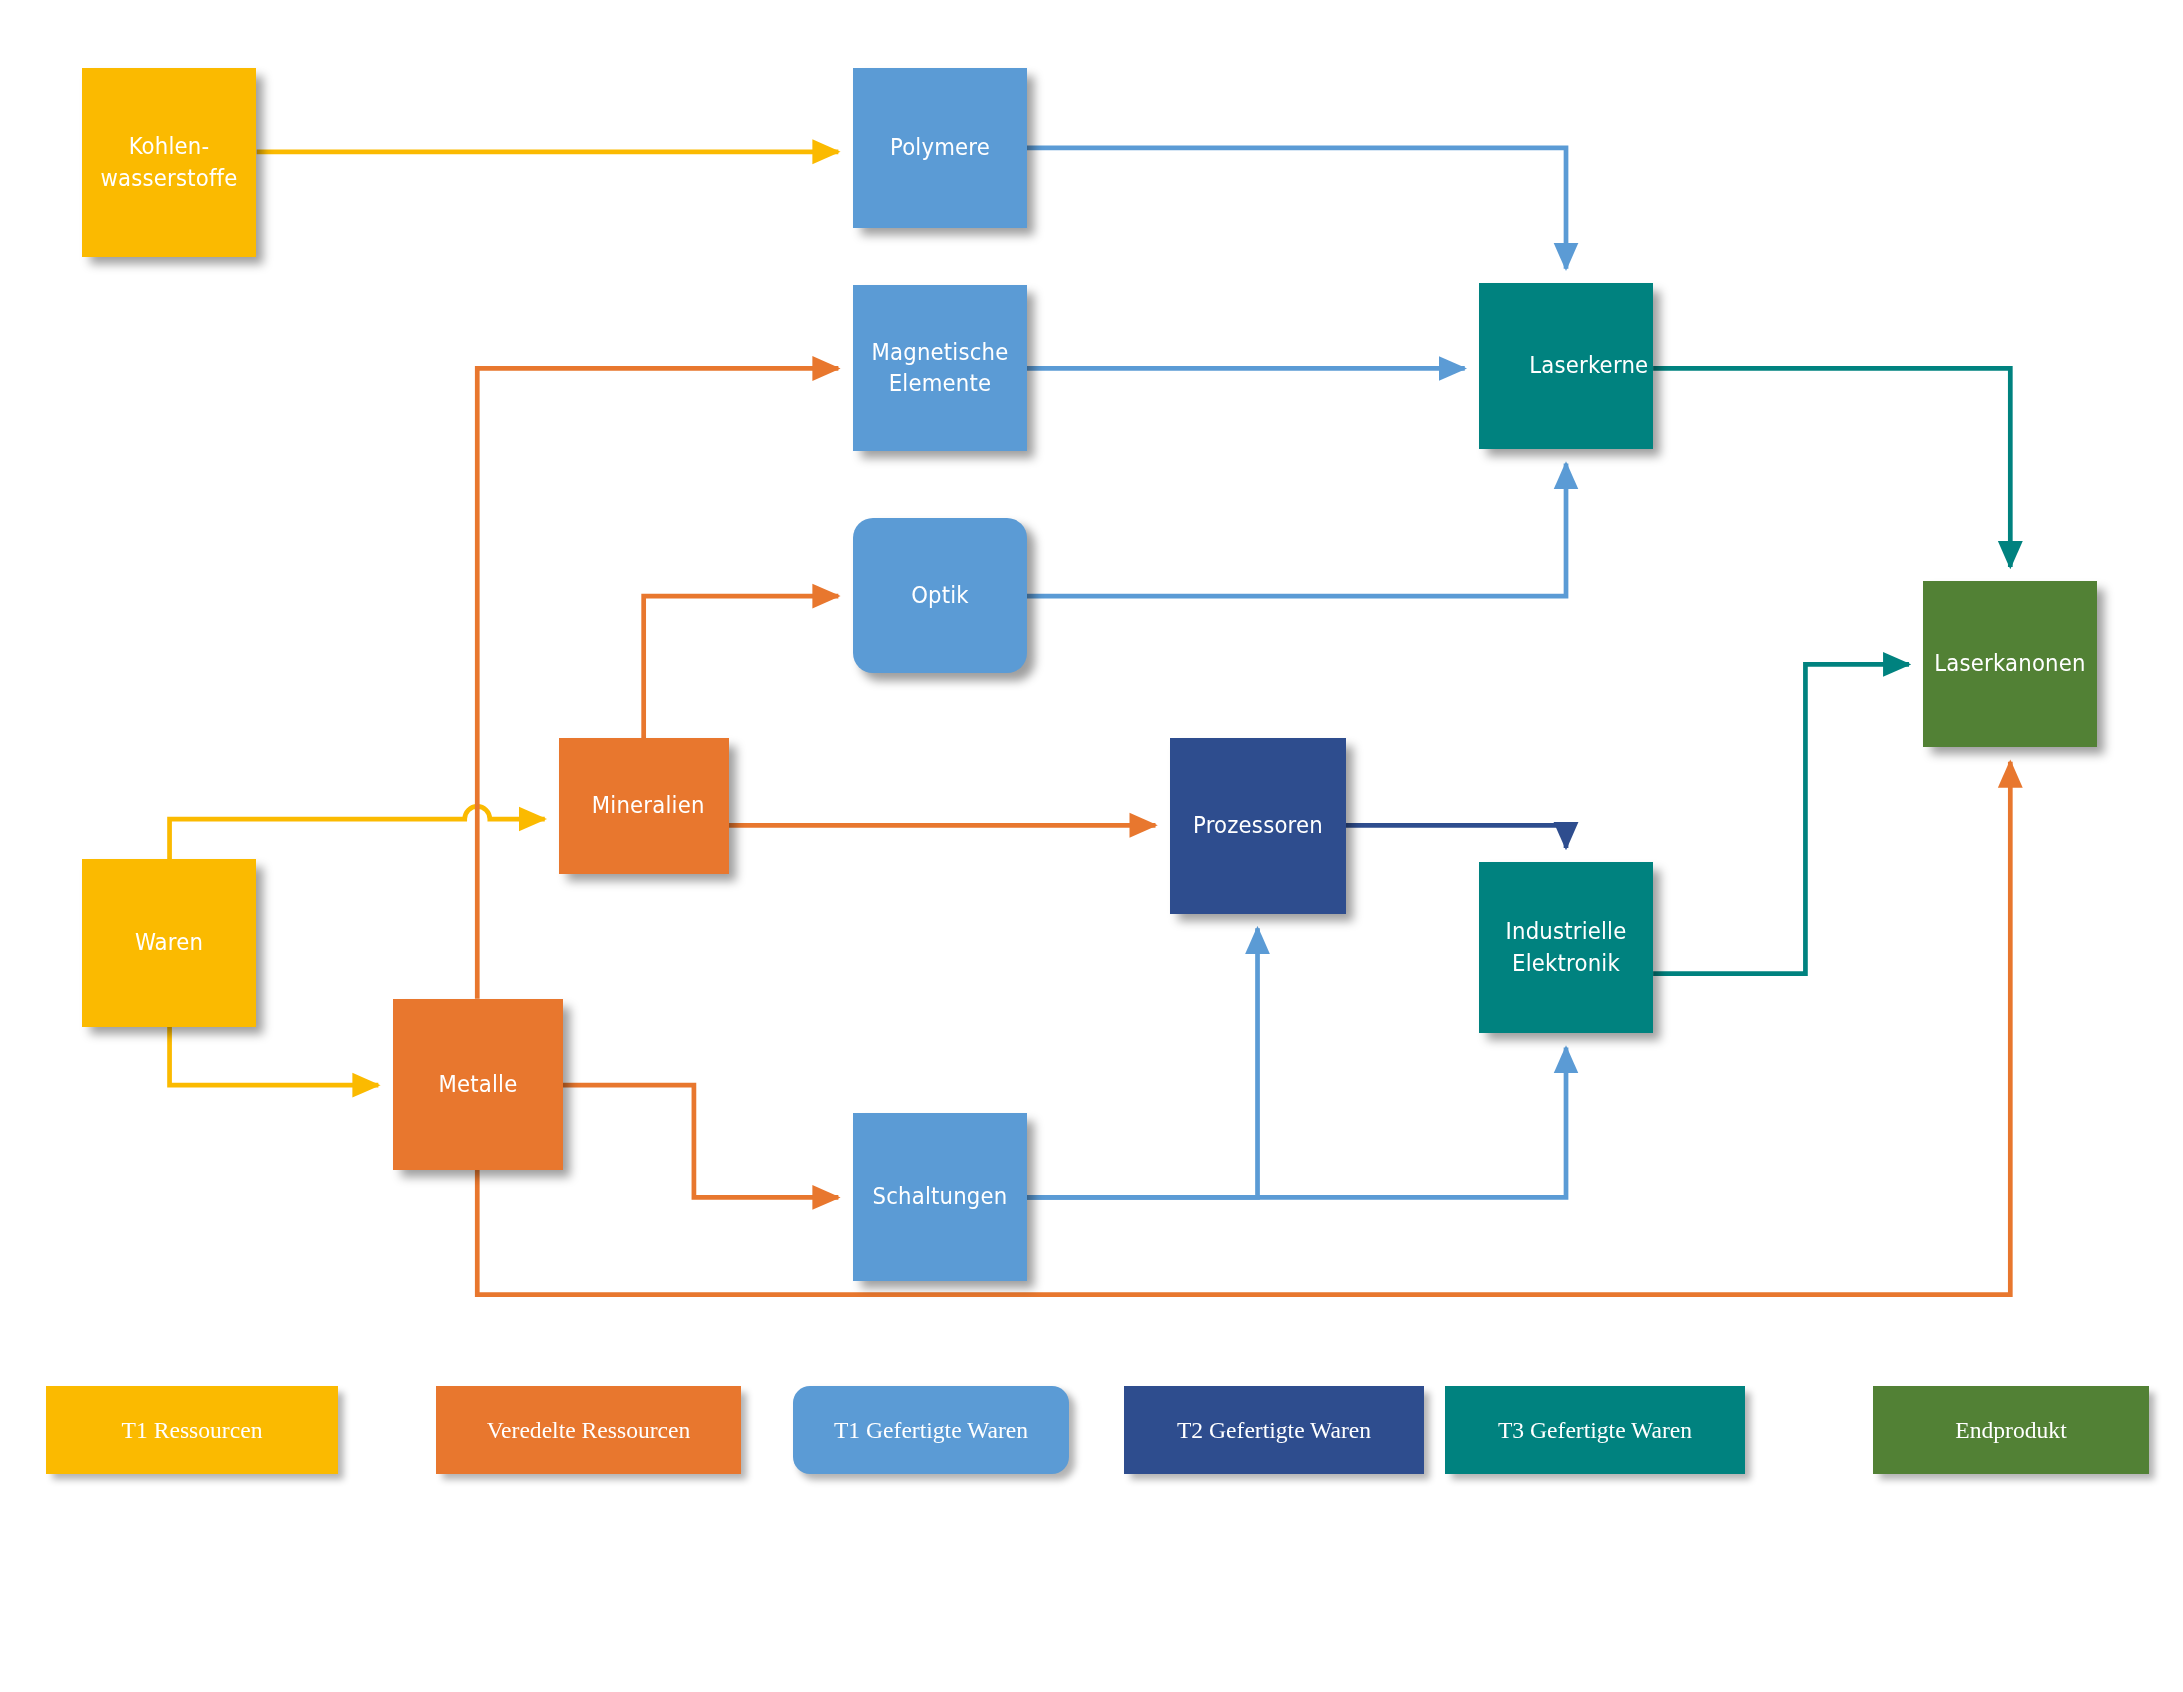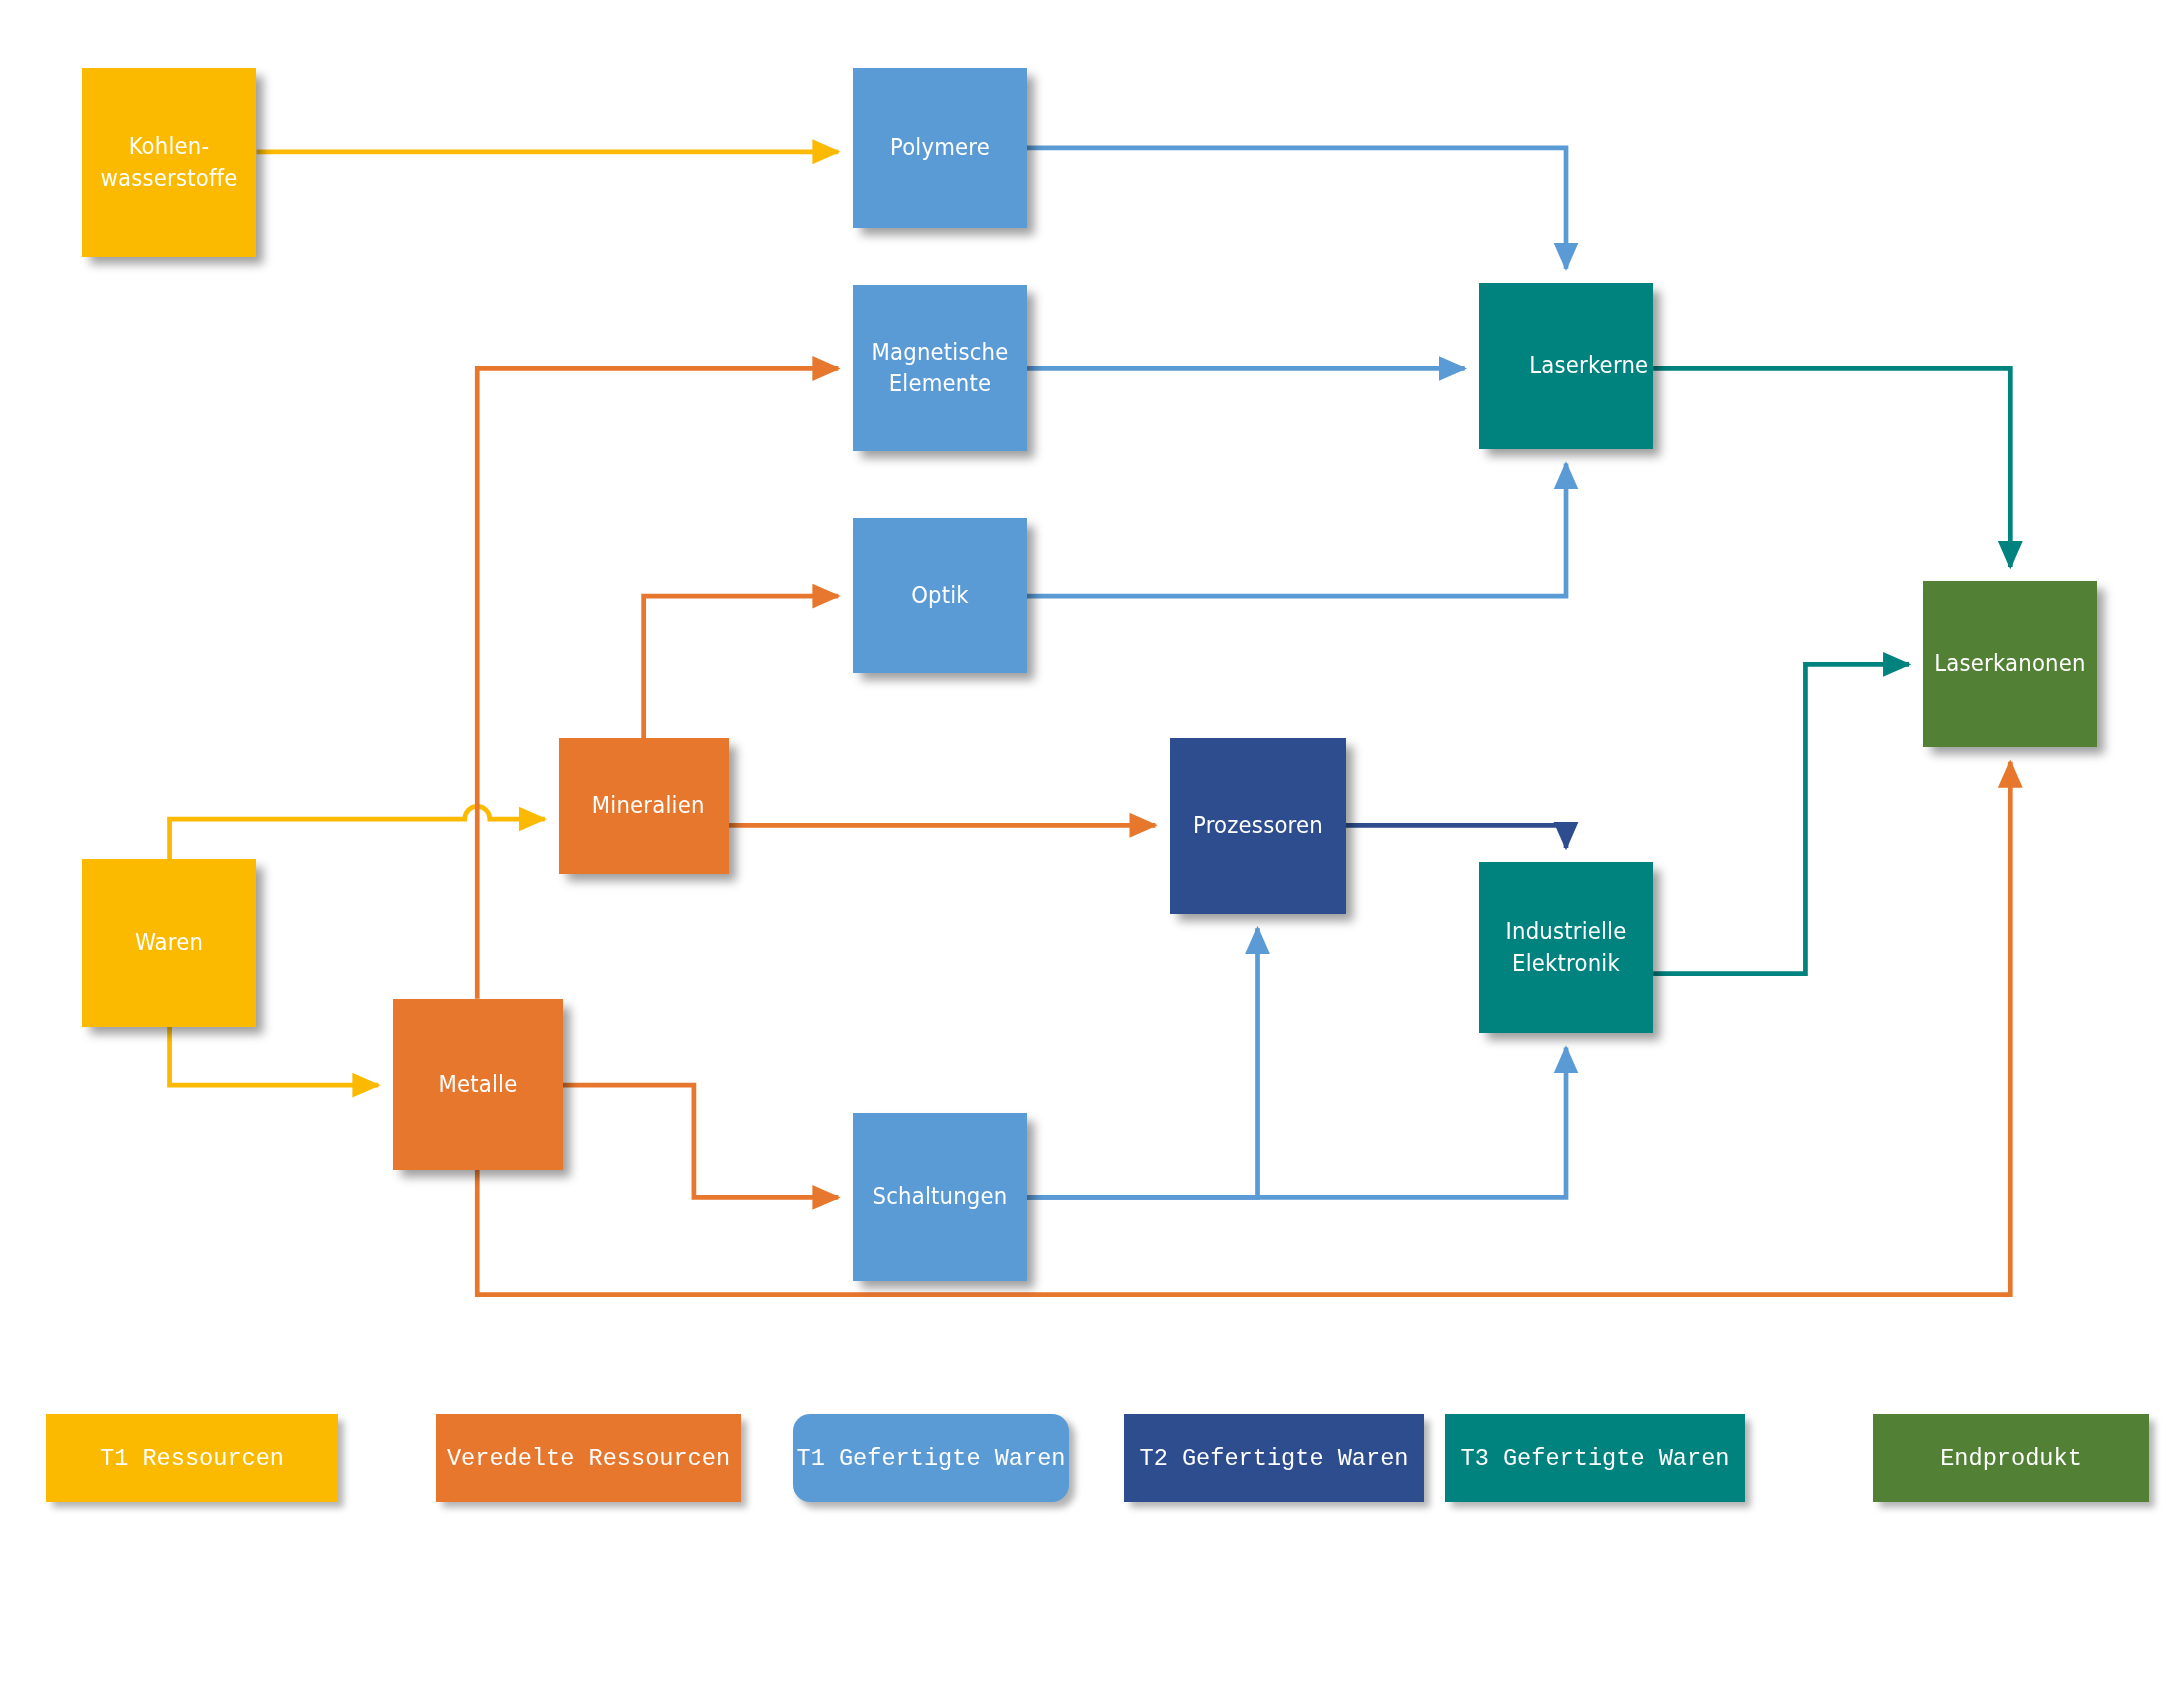--- a/index.html
+++ b/index.html
@@ -44,22 +44,21 @@
   .legend-item {
     position: absolute;
     height: 88px;
     display: flex;
     align-items: center;
     justify-content: center;
     color: #ffffff;
     font-size: 23.6px;
     box-shadow: 5.5px 5.5px 7px rgba(0,0,0,0.30);
     box-sizing: border-box;
-    font-family: Liberation Mono, monospace;
-    margin-top: 28px;
+    font-family: Liberation Serif, serif;
   }
 
   #caption {
     position: absolute;
     left: 0;
     top: 1586px;
     width: 2183px;
     text-align: center;
     font-size: 27px;
     font-weight: bold;
@@ -142,21 +141,21 @@
       <div class="node" style="left: 393px; top: 999px; width: 170px; height: 171px; background: rgb(232, 119, 46);">
         <span>Metalle</span>
       </div>
       <div class="node" style="left: 853px; top: 68px; width: 174px; height: 160px; background: rgb(91, 155, 213);">
         <span>Polymere</span>
       </div>
       <div class="node" style="left: 853px; top: 285px; width: 174px; height: 166px; background: rgb(91, 155, 213);">
         <span>Magnetische
 Elemente</span>
       </div>
-      <div class="node" style="left: 853px; top: 518px; width: 174px; height: 155px; background: rgb(91, 155, 213);">
+      <div class="node" style="left: 853px; top: 518px; width: 174px; height: 155px; background: rgb(91, 155, 213); border-radius: 20px;">
         <span>Optik</span>
       </div>
       <div class="node" style="left: 853px; top: 1113px; width: 174px; height: 168px; background: rgb(91, 155, 213);">
         <span>Schaltungen</span>
       </div>
       <div class="node" style="left: 1170px; top: 738px; width: 176px; height: 176px; background: rgb(46, 77, 142);">
         <span>Prozessoren</span>
       </div>
       <div class="node" style="left: 1479px; top: 283px; width: 174px; height: 166px; background: rgb(0, 130, 127); justify-content: flex-end;">
         <span>Laserkerne</span>

